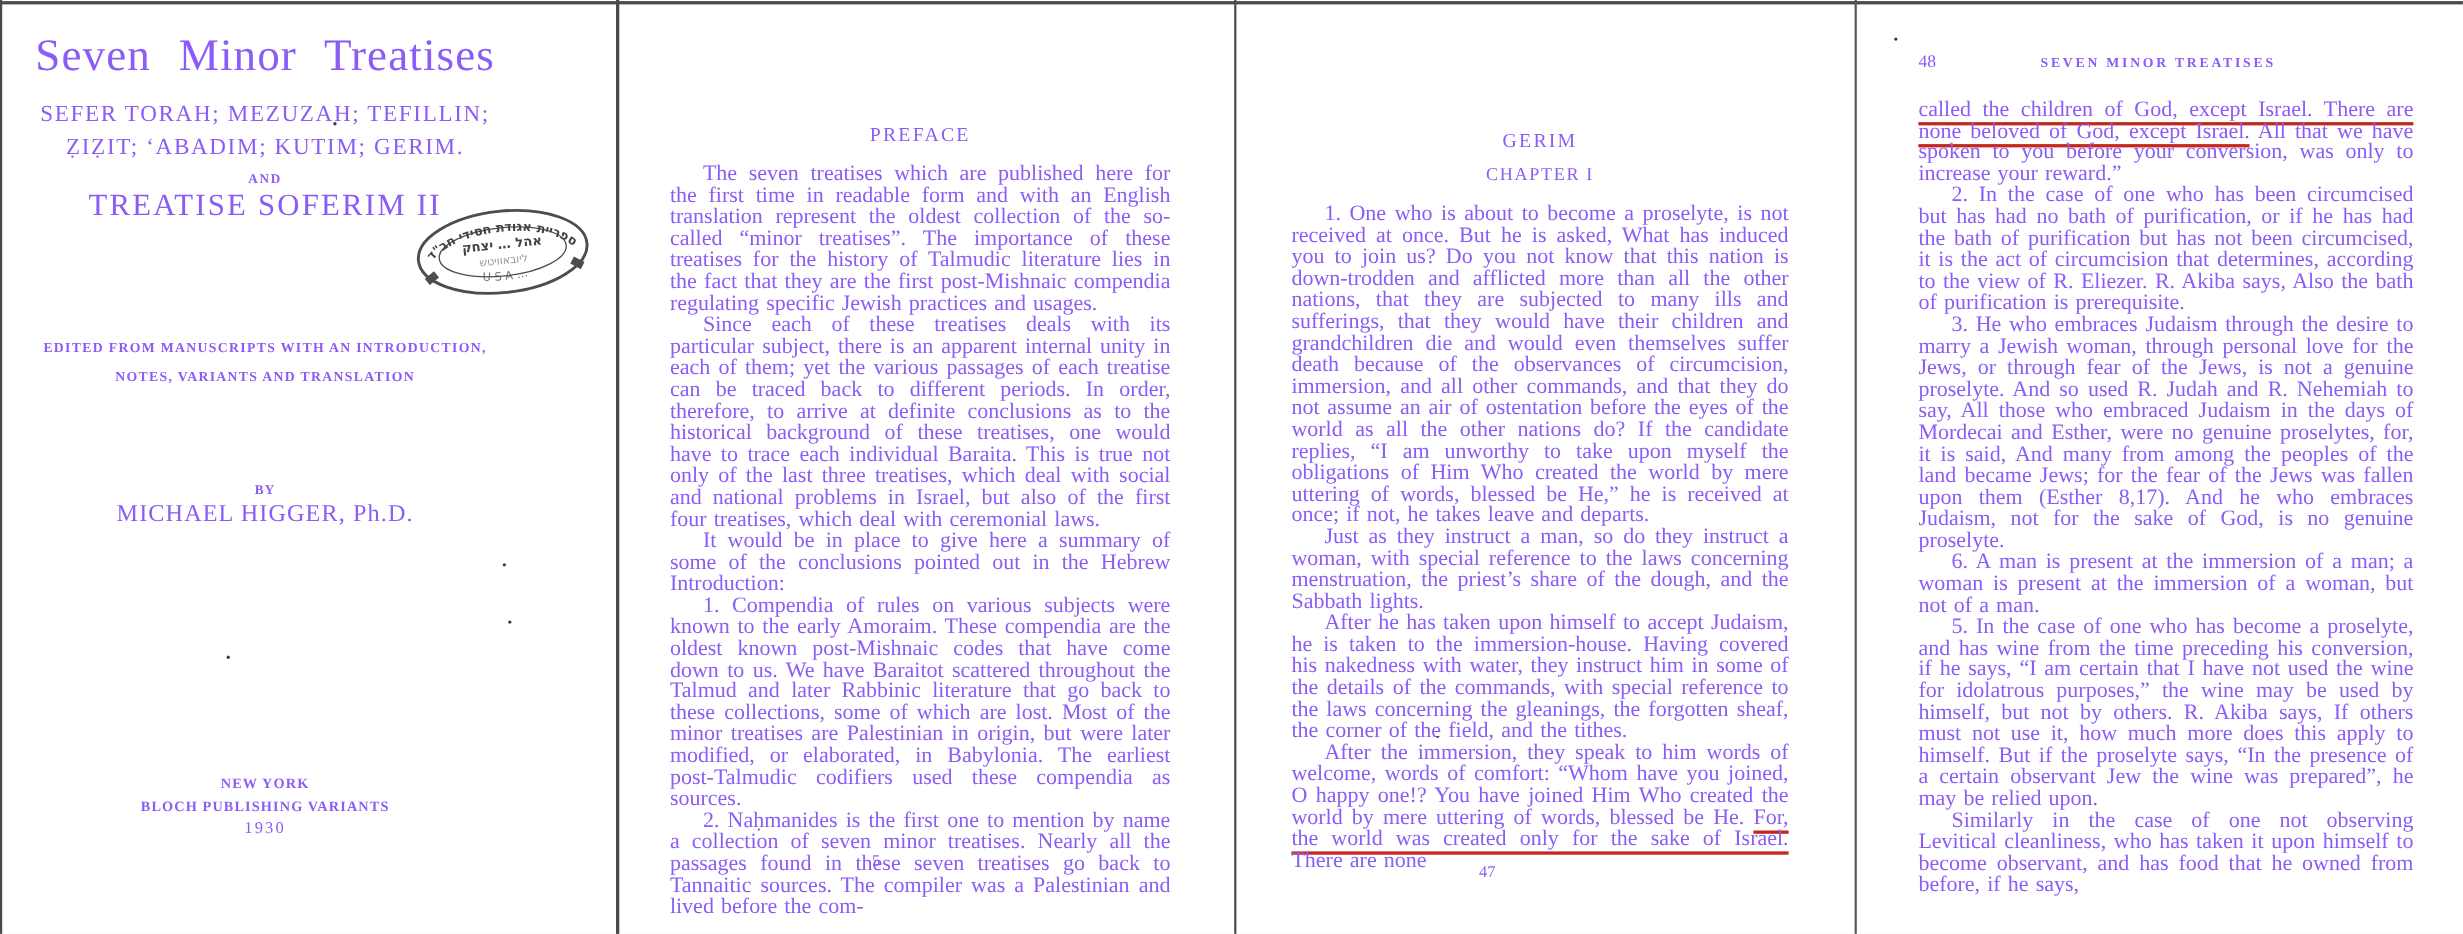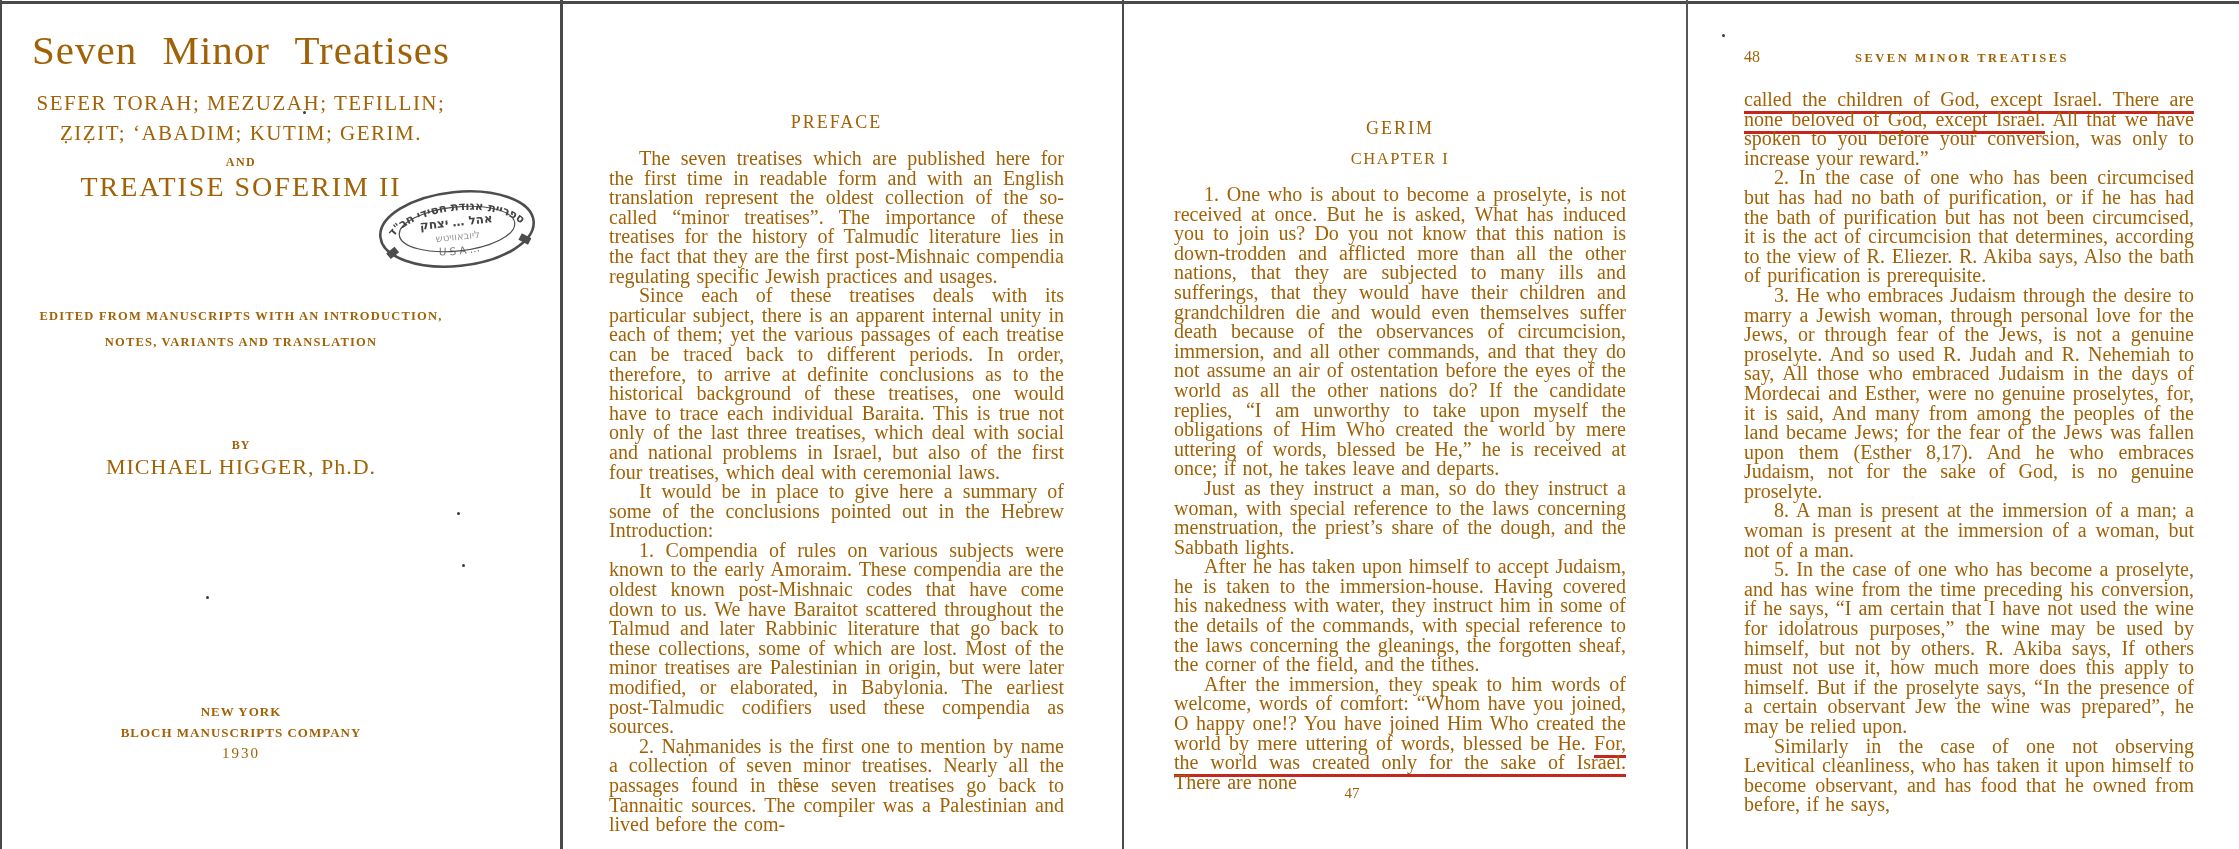--- a/index.html
+++ b/index.html
@@ -1,18 +1,18 @@
 <!DOCTYPE html>
 <html><head>
 <meta charset="utf-8">
 <style>
   html,body{margin:0;padding:0;background:#e8e8e8;}
   .sheet{
     position:relative;width:2239px;height:849px;background:#ffffff;overflow:hidden;
-    font-family:"Liberation Serif", serif;color:#a16207;
+    font-family:"Liberation Serif", serif;color:#8b5cf6;
   }
   .frame-top{position:absolute;left:0;top:1px;width:2239px;height:3px;background:#4a4a4a;}
   .frame-left{position:absolute;left:0;top:0;width:2px;height:849px;background:#4a4a4a;}
   .divider{position:absolute;top:0;height:849px;background:#4a4a4a;}
   .d1{left:560px;width:3px;}
   .d2{left:1122px;width:2px;}
   .d3{left:1686px;width:2px;background:#565656;}
 
   .page{position:absolute;top:0;height:849px;}
   .pg1{left:2px;width:558px;}
@@ -98,21 +98,21 @@
     </div>
 
     <div class="tp-block tp-edited">
       <div>EDITED FROM MANUSCRIPTS WITH AN INTRODUCTION,</div>
       <div>NOTES, VARIANTS AND TRANSLATION</div>
     </div>
     <div class="tp-block tp-by">BY</div>
     <div class="tp-block tp-author">MICHAEL HIGGER, Ph.D.</div>
     <div class="tp-block tp-imprint">
       <div>NEW YORK</div>
-      <div>BLOCH MANUSCRIPTS COMPANY</div>
+      <div>BLOCH PUBLISHING VARIANTS</div>
       <div class="tp-year">1930</div>
     </div>
   </section>
 
   <section class="page pg2">
     <div class="tb">
       <h2 class="chap-head">PREFACE</h2>
       <p>The seven treatises which are published here for the first time in readable form and with an English translation represent the oldest collection of the so-called “minor treatises”.  The importance of these treatises for the history of Talmudic literature lies in the fact that they are the first post-Mishnaic compendia regulating specific Jewish practices and usages.</p>
       <p>Since each of these treatises deals with its particular subject, there is an apparent internal unity in each of them; yet the various passages of each treatise can be traced back to different periods.  In order, therefore, to arrive at definite conclusions as to the historical background of these treatises, one would have to trace each individual Baraita. This is true not only of the last three treatises, which deal with social and national problems in Israel, but also of the first four treatises, which deal with ceremonial laws.</p>
       <p>It would be in place to give here a summary of some of the conclusions pointed out in the Hebrew Introduction:</p>
@@ -136,21 +136,21 @@
 
   <section class="page pg4">
     <div class="tb">
       <div class="run-head">
         <span class="run-num">48</span>
         <span class="run-title">SEVEN MINOR TREATISES</span>
       </div>
       <p class="noindent"><span class="red-u">called the children of God, except Israel.   There are none beloved of God, except Israel.</span><span>  All that we have spoken to you before your conversion, was only to increase your reward.”</span></p>
       <p>2. In the case of one who has been circumcised but has had no bath of purification, or if he has had the bath of purification but has not been circumcised, it is the act of circumcision that determines, according to the view of R. Eliezer.  R. Akiba says, Also the bath of purification is prerequisite.</p>
       <p>3. He who embraces Judaism through the desire to marry a Jewish woman, through personal love for the Jews, or through fear of the Jews, is not a genuine proselyte. And so used R. Judah and R. Nehemiah to say, All those who embraced Judaism in the days of Mordecai and Esther, were no genuine proselytes, for, it is said, And many from among the peoples of the land became Jews; for the fear of the Jews was fallen upon them (Esther 8,17). And he who embraces Judaism, not for the sake of God, is no genuine proselyte.</p>
-      <p>8. A man is present at the immersion of a man; a woman is present at the immersion of a woman, but not of a man.</p>
+      <p>6. A man is present at the immersion of a man; a woman is present at the immersion of a woman, but not of a man.</p>
       <p>5. In the case of one who has become a proselyte, and has wine from the time preceding his conversion, if he says, “I am certain that I have not used the wine for idolatrous purposes,” the wine may be used by himself, but not by others.  R. Akiba says, If others must not use it, how much more does this apply to himself.  But if the proselyte says, “In the presence of a certain observant Jew the wine was prepared”, he may be relied upon.</p>
       <p>Similarly in the case of one not observing Levitical cleanliness, who has taken it upon himself to become observant, and has food that he owned from before, if he says,</p>
     </div>
   </section>
 
   <div class="speck" style="left:303px;top:111px;"></div>
   <div class="speck" style="left:457px;top:512px;"></div>
   <div class="speck" style="left:462px;top:564px;"></div>
   <div class="speck" style="left:206px;top:596px;"></div>
   <div class="speck" style="left:1722px;top:34px;"></div>

